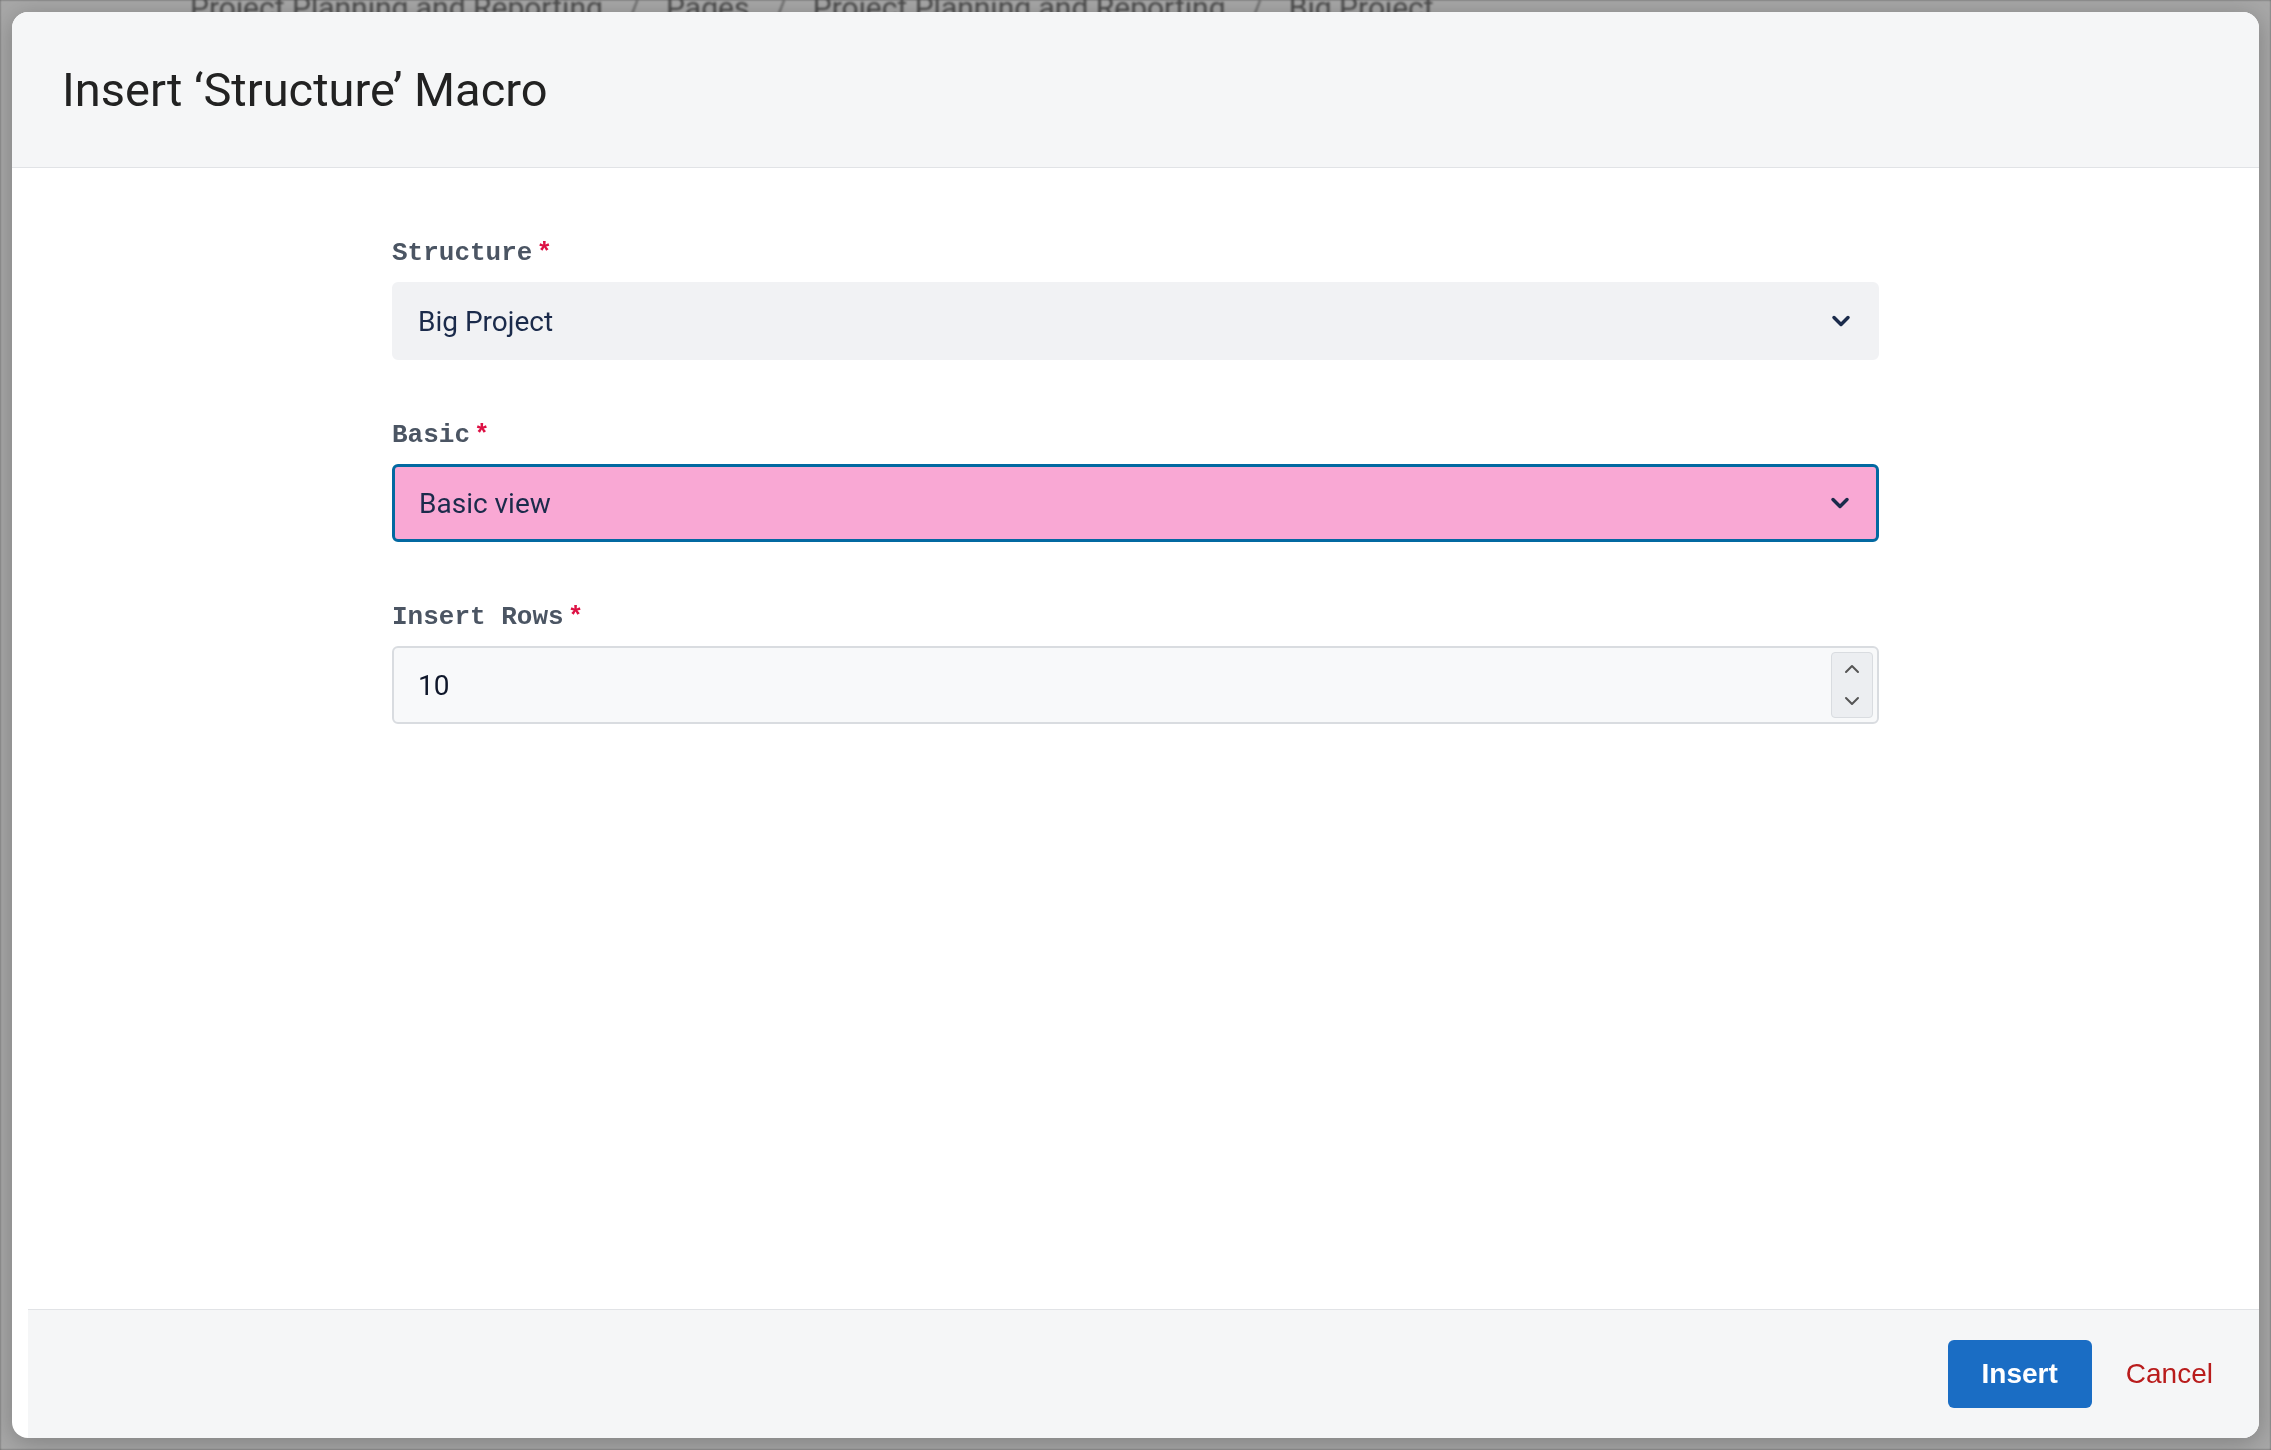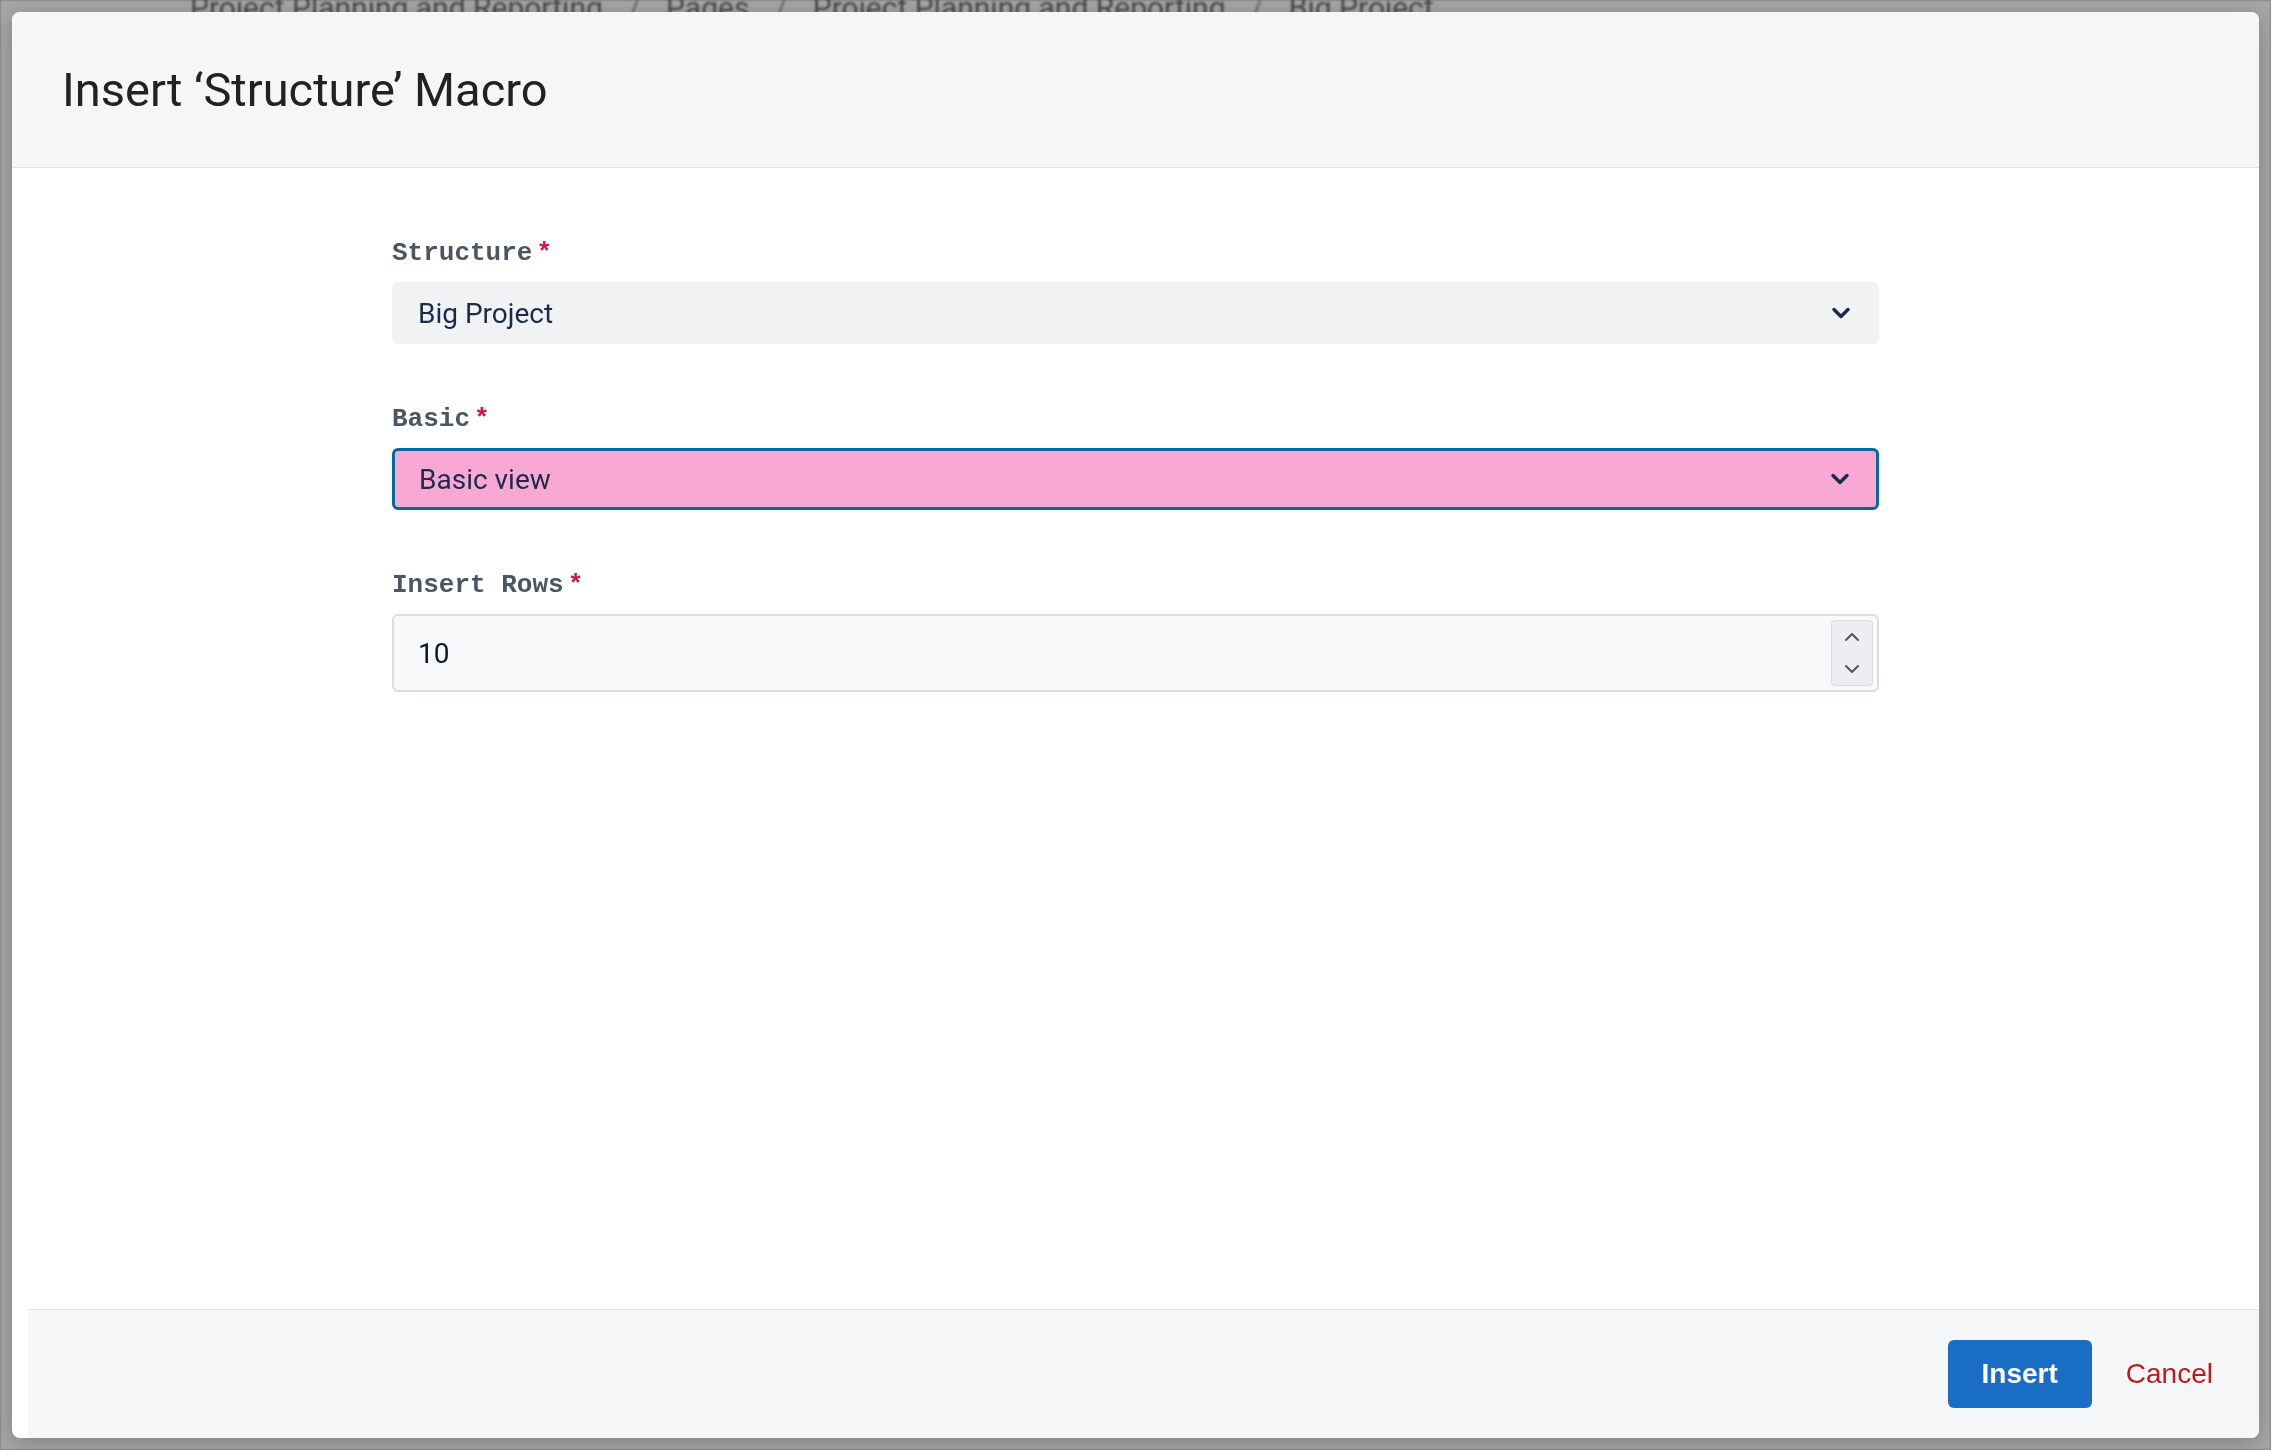--- a/index.html
+++ b/index.html
@@ -45,21 +45,21 @@
       height: 100%;
       background: rgba(80, 80, 80, 0.45);
     }
     .modal {
       position: absolute;
       top: 12px;
       left: 12px;
       right: 12px;
       bottom: 12px;
       background: #fff;
-      border-radius: 8px;
+      border-radius: 16px;
       display: flex;
       flex-direction: column;
       box-shadow: 0 4px 24px rgba(0,0,0,0.25);
       overflow: hidden;
     }
     .modal-header {
       background: #f5f6f7;
       border-bottom: 1px solid #e1e3e6;
       padding: 50px 50px 50px 50px;
     }
@@ -86,21 +86,21 @@
       font-family: Liberation Mono, monospace;
     }
     .required {
       color: #d14;
       margin-left: 4px;
       font-weight: 600;
     }
     .select-field {
       position: relative;
       width: 100%;
-      height: 62px;
+      height: 78px;
       background: #f1f2f4;
       border: 2px solid #f1f2f4;
       border-radius: 6px;
       display: flex;
       align-items: center;
       padding: 0 76px 0 24px;
       font-size: 28px;
       color: #1b2b4b;
       cursor: pointer;
     }

